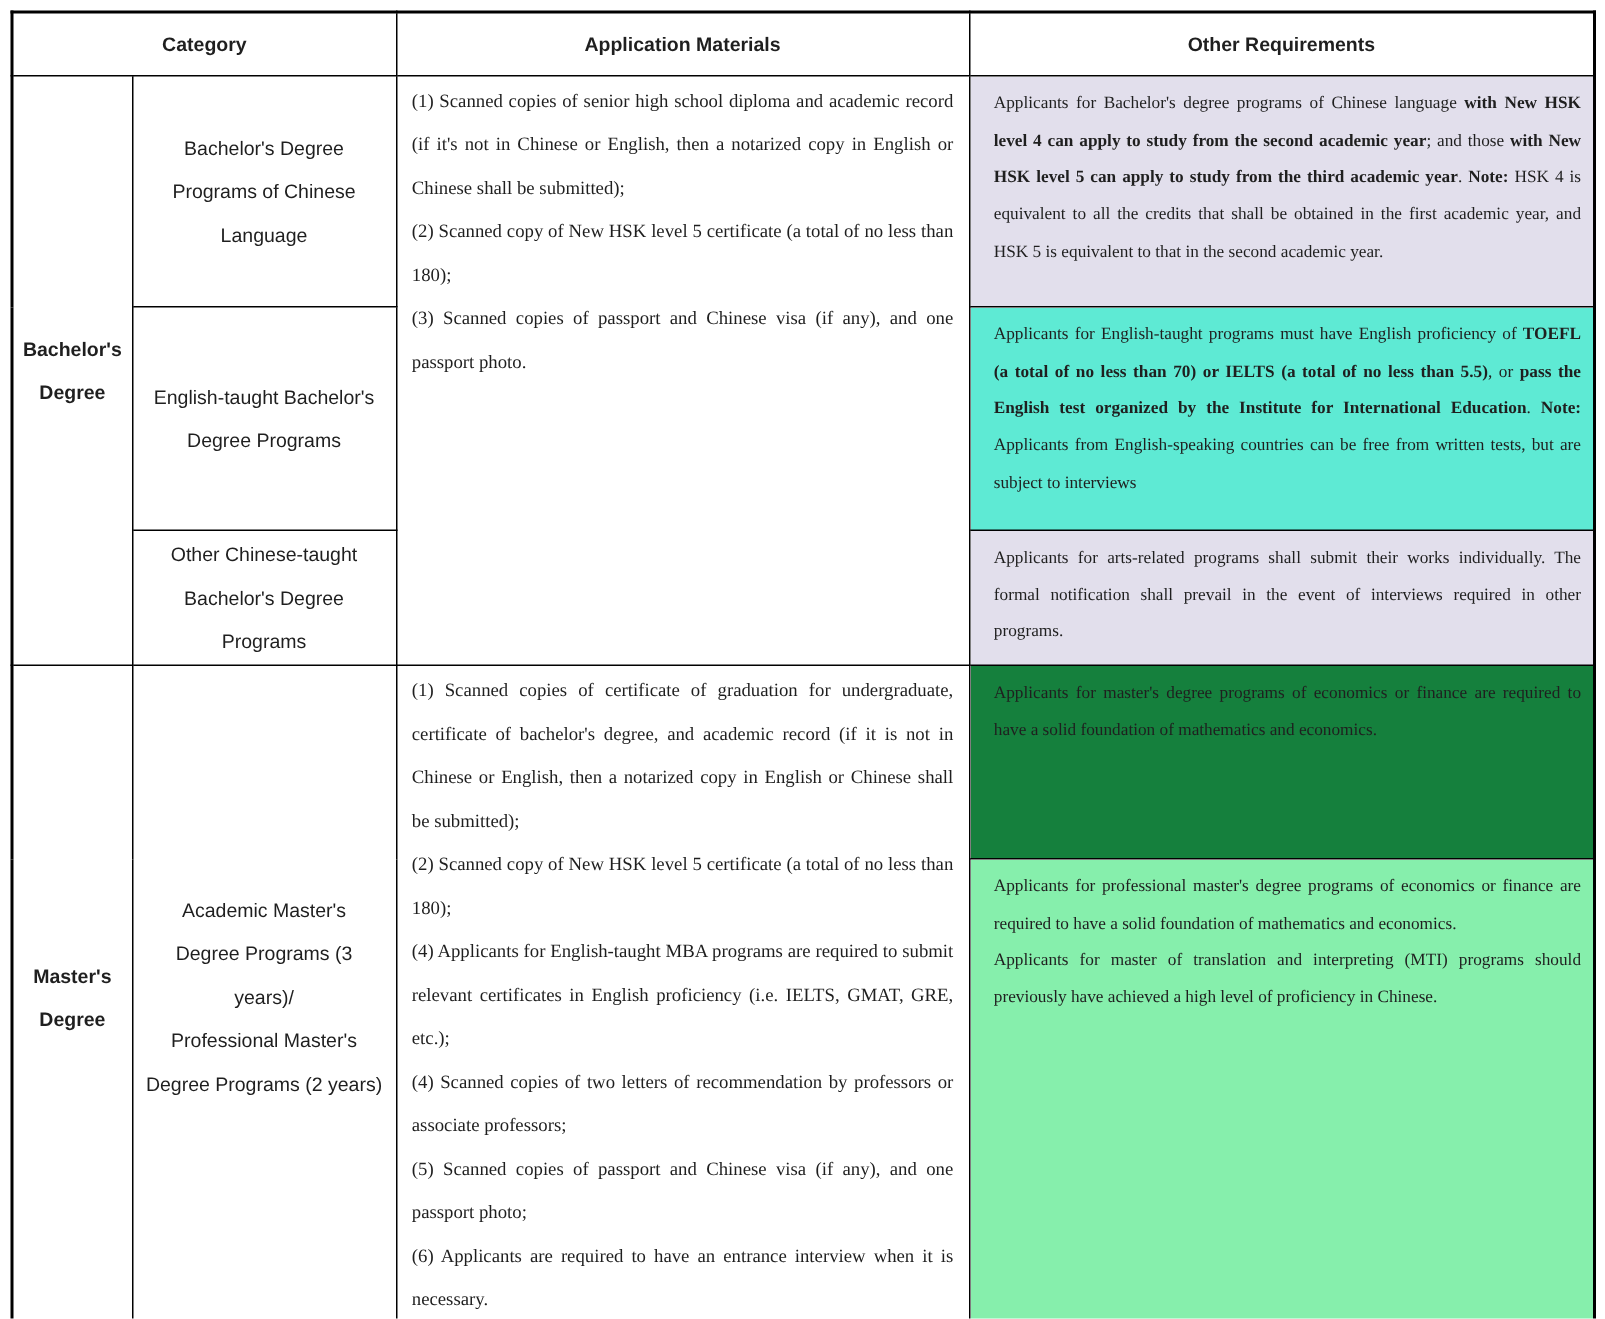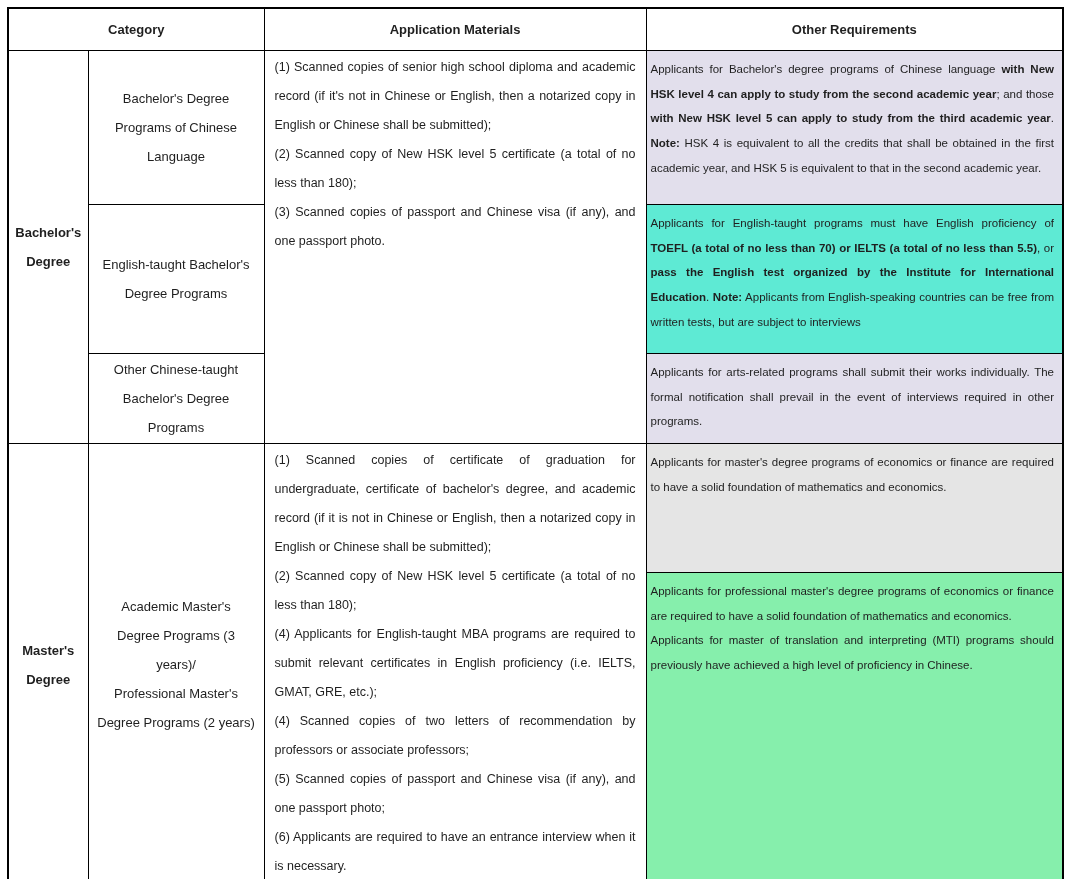--- a/index.html
+++ b/index.html
@@ -52,25 +52,26 @@
   td.materials {
     vertical-align: top;
     font-size: 12.5px;
     line-height: 29px;
     padding: 2px 10px 0 10px;
   }
   td.req {
     vertical-align: top;
     font-size: 11.5px;
     line-height: 24.7px;
-    padding: 6px 8px 0 4px;
+    padding: 6px 8px 0 16px;
   }
   .para {
     margin: 0;
     text-align: justify;
+    font-family: Liberation Serif, serif;
   }
   .bold { font-weight: 700; }
 </style>
 </head>
 <body>
 
 <table class="doc-table">
   <colgroup>
     <col style="width:80px">
     <col style="width:176px">
@@ -124,21 +125,21 @@
 Professional Master's
 Degree Programs (2 years)</td>
       <td class="materials" rowspan="2">
           <p class="para">(1) Scanned copies of certificate of graduation for undergraduate, certificate of bachelor's degree, and academic record (if it is not in Chinese or English, then a notarized copy in English or Chinese shall be submitted);</p>
           <p class="para">(2) Scanned copy of New HSK level 5 certificate (a total of no less than 180);</p>
           <p class="para">(4) Applicants for English-taught MBA programs are required to submit relevant certificates in English proficiency (i.e. IELTS, GMAT, GRE, etc.);</p>
           <p class="para">(4) Scanned copies of two letters of recommendation by professors or associate professors;</p>
           <p class="para">(5) Scanned copies of passport and Chinese visa (if any), and one passport photo;</p>
           <p class="para">(6) Applicants are required to have an entrance interview when it is necessary.</p>
         </td>
-      <td class="req" style="background: #e5e5e5; margin-left: 40px;">
+      <td class="req" style="background: #15803d; margin-left: 40px;">
           <p class="para"><span>Applicants for master's degree programs of economics or finance are required to have a solid foundation of mathematics and economics.</span></p>
         </td>
     </tr>
     <tr class="r-m2">
       <td class="req" style="background: #86efac;">
           <p class="para"><span>Applicants for professional master's degree programs of economics or finance are required to have a solid foundation of mathematics and economics.</span></p>
           <p class="para"><span>Applicants for master of translation and interpreting (MTI) programs should previously have achieved a high level of proficiency in Chinese.</span></p>
         </td>
     </tr>
   </tbody>

